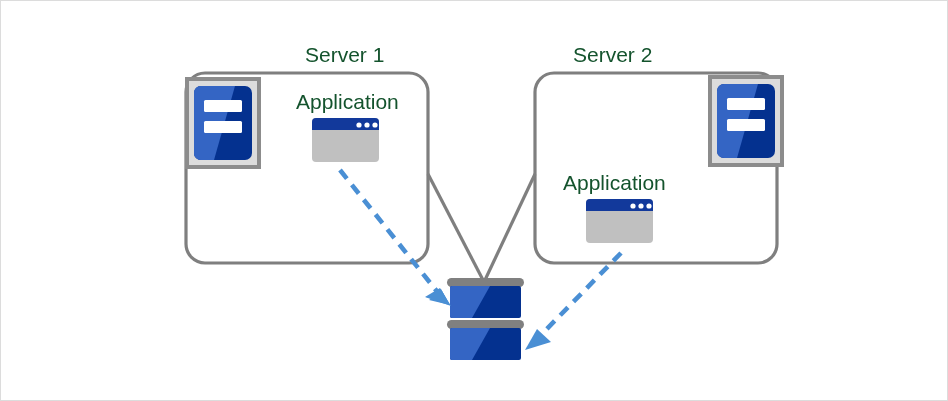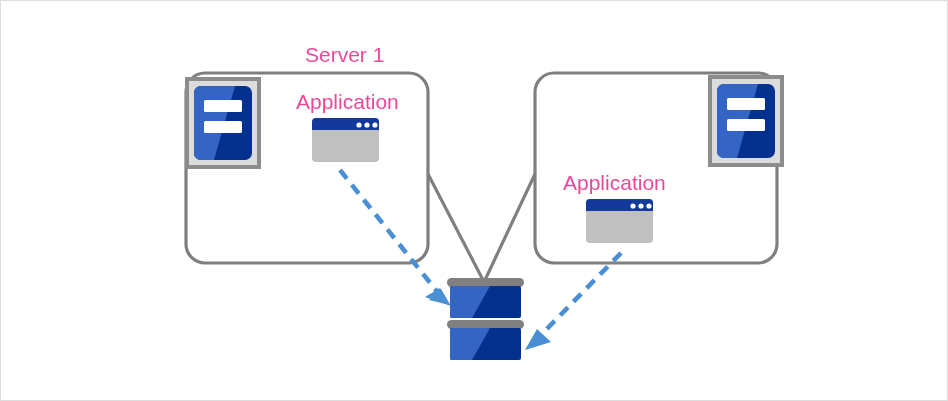--- a/index.html
+++ b/index.html
@@ -21,21 +21,21 @@
   }
   #svg-layer {
     position: absolute;
     left: 0;
     top: 0;
     width: 948px;
     height: 401px;
   }
   .label {
     position: absolute;
-    color: #ec4899;
+    color: #14532d;
     font-size: 21px;
     line-height: 1;
     white-space: nowrap;
     font-family: "Liberation Sans", sans-serif;
   }
   #server1-title { left: 304px; top: 43px; }
   #server2-title { left: 572px; top: 43px; }
   #app1-label    { left: 295px; top: 90px; }
   #app2-label    { left: 562px; top: 171px; }
   #disk-label    { left: 420px; top: 370px; }
@@ -143,19 +143,20 @@
 
     <g>
       <line x1="620" y1="252" x2="537" y2="337" stroke="#4a8fd4" stroke-width="4.6" stroke-dasharray="11 8" stroke-linecap="butt"></line>
       <path d="M524,349 L550,341 L536,328 Z" fill="#4a8fd4"></path>
     </g>
 
   </svg>
 
   <div class="label" id="server1-title">Server 1</div>
 
+  <div class="label" id="server2-title">Server 2</div>
 
   <div class="label" id="app1-label">Application</div>
 
   <div class="label" id="app2-label">Application</div>
 
 
 </div>
 
 </body></html>

